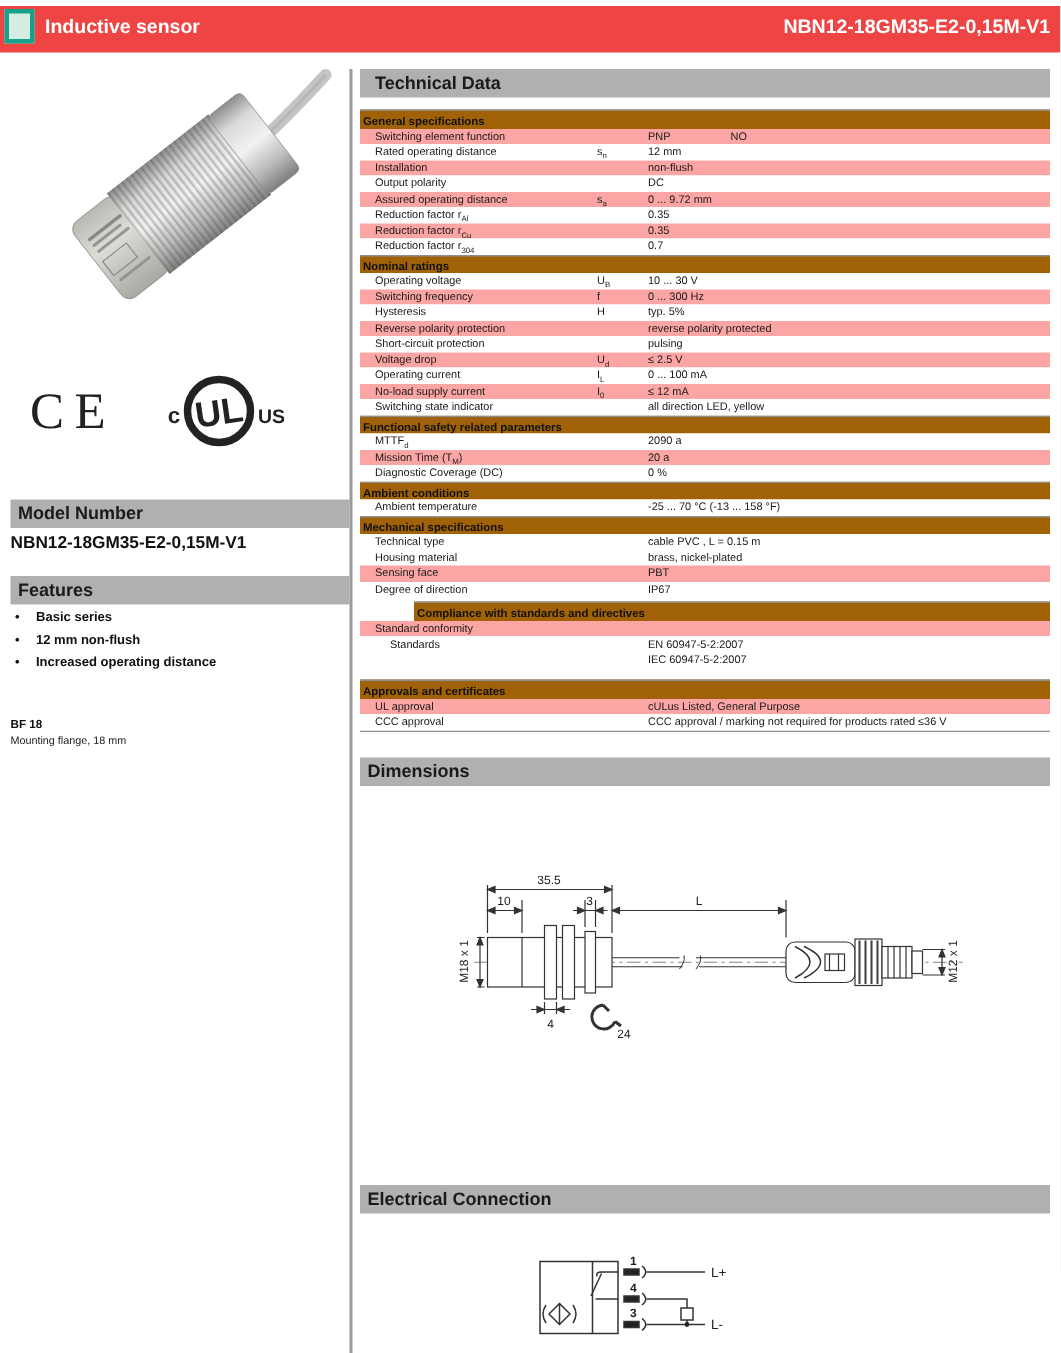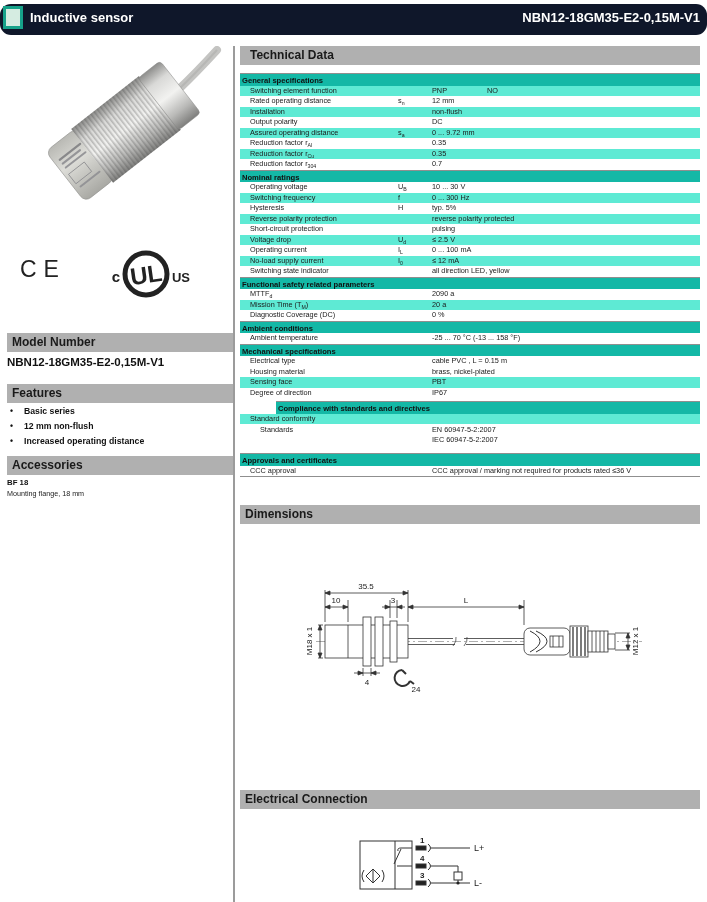--- a/index.html
+++ b/index.html
@@ -1,49 +1,49 @@
 <!DOCTYPE html>
 <html><head>
 <meta charset="utf-8">
 <style>
   * { margin:0; padding:0; box-sizing:border-box; }
   body { background:#e9e9e9; font-family:"Liberation Sans", sans-serif; }
   .page { position:relative; width:707px; height:902px; background:#ffffff; overflow:hidden; }
 
   
-  .topbar { position:absolute; left:0; top:4px; width:707px; height:31px; background:#0f172a;border-radius:11px; }
+  .topbar { position:absolute; left:0; top:4px; width:707px; height:31px; background:#ef4444; }
   .topbar-icon { position:absolute; left:3px; top:2px; width:20px; height:23px; background:#d5ece1; border:3px solid #16a28a; }
   .topbar-title { position:absolute; left:30px; top:6px; color:#ffffff; font-weight:bold; font-size:13px; }
   .topbar-model { position:absolute; right:7px; top:6px; color:#ffffff; font-weight:bold; font-size:13px; }
 
   
   .divider { position:absolute; left:233px; top:46px; width:2px; height:856px; background:#9b9b9b; }
 
   
   .graybar { position:absolute; background:#b0b0b0; color:#1a1a1a; font-weight:bold; height:19px; line-height:19px; padding-left:5px; }
   .graybar.left { left:7px; width:226px; font-size:12px; }
   .graybar.right { left:240px; width:460px; font-size:12px; }
 
   
   .photo { position:absolute; left:10px; top:46px; }
   .certs { position:absolute; left:18px; top:246px; width:180px; height:52px; }
-  .ce-mark { position:absolute; left:2px; top:10px; font-size:23px; letter-spacing:7px; color:#222; font-family:Liberation Sans, sans-serif; }
+  .ce-mark { position:absolute; left:2px; top:10px; font-size:34px; letter-spacing:7px; color:#222; font-family:Liberation Serif, serif; }
   .ul-mark { position:absolute; left:78px; top:0; }
   .model-number-text { position:absolute; left:7px; top:356px; font-size:11.5px; font-weight:bold; color:#111; }
   .features-list { position:absolute; left:10px; top:404px; width:220px; }
   .feature-item { font-size:8.7px; font-weight:bold; color:#111; line-height:15px; }
   .feature-item .dot { display:inline-block; width:14px; }
   .acc-name { position:absolute; left:7px; top:478px; font-size:7.8px; font-weight:bold; color:#111; }
   .acc-desc { position:absolute; left:7px; top:489px; font-size:7.2px; color:#222; }
 
   
   .tech-table { position:absolute; left:240px; top:73px; width:460px; border-bottom:1px solid #8f8f8f; }
-  .sec-header { border-top:1px solid #8f8f8f; font-size:7.6px; font-weight:bold; color:#111; padding:2px 0 2px 2px; height:12.5px; background:#14b8a6; }
+  .sec-header { border-top:1px solid #8f8f8f; font-size:7.6px; font-weight:bold; color:#111; padding:2px 0 2px 2px; height:12.5px; background:#a16207; }
   .row { position:relative; height:10.5px; line-height:10.5px; font-size:7.3px; color:#1a1a1a; background:#fff; }
-  .row.shade { background:#5eead4; }
+  .row.shade { background:#fca5a5; }
   .row.tall { height:21px; line-height:9.8px; padding-top:1px; }
   .row .lab { position:absolute; left:10px; top:0; white-space:nowrap; }
   .row.tall .lab { top:1px; }
   .row .sym { position:absolute; left:158px; top:0; }
   .row .val { position:absolute; left:192px; top:0; white-space:nowrap; }
   .row.tall .val { top:1px; }
   .row .val2 { position:absolute; left:247px; top:0; }
   sub { font-size:5.2px; }
 
   .dims-svg { position:absolute; left:278px; top:570px; }
@@ -110,21 +110,20 @@
   <div class="graybar left" style="top:333px;">Model Number</div>
   <div class="model-number-text">NBN12-18GM35-E2-0,15M-V1</div>
 
   <div class="graybar left" style="top:384px;">Features</div>
   <div class="features-list">
       <div class="feature-item"><span class="dot">•</span>Basic series</div>
       <div class="feature-item"><span class="dot">•</span>12 mm non-flush</div>
       <div class="feature-item"><span class="dot">•</span>Increased operating distance</div>
     </div>
 
-  <div class="graybar left" style="top:456px;">Accessories</div>
   <div class="acc-name">BF 18</div>
   <div class="acc-desc">Mounting flange, 18 mm</div>
 
   <div class="graybar right" style="top:46px;padding-left:10px;">Technical Data</div>
   <div class="tech-table">
       <div class="sec-header">General specifications</div>
       <div class="row shade">
         <span class="lab">Switching element function</span>
         <span class="val">PNP</span>
         <span class="val2">NO</span>
@@ -215,21 +214,21 @@
         <span class="lab">Diagnostic Coverage (DC)</span>
         <span class="val">0 %</span>
       </div>
       <div class="sec-header">Ambient conditions</div>
       <div class="row">
         <span class="lab">Ambient temperature</span>
         <span class="val">-25 ... 70 °C (-13 ... 158 °F)</span>
       </div>
       <div class="sec-header">Mechanical specifications</div>
       <div class="row">
-        <span class="lab">Electrical type</span>
+        <span class="lab">Technical type</span>
         <span class="val">cable PVC , L = 0.15 m</span>
       </div>
       <div class="row">
         <span class="lab">Housing material</span>
         <span class="val">brass, nickel-plated</span>
       </div>
       <div class="row shade">
         <span class="lab">Sensing face</span>
         <span class="val">PBT</span>
       </div>
@@ -243,20 +242,24 @@
         <span class="val"></span>
       </div>
       <div class="row tall">
         <span class="lab" style="left: 20px;">Standards</span>
         <span class="val">
           <div>EN 60947-5-2:2007</div>
           <div>IEC 60947-5-2:2007</div>
         </span>
       </div>
       <div class="sec-header" style="margin-top: 8px;">Approvals and certificates</div>
+      <div class="row shade">
+        <span class="lab">UL approval</span>
+        <span class="val">cULus Listed, General Purpose</span>
+      </div>
       <div class="row">
         <span class="lab">CCC approval</span>
         <span class="val">CCC approval / marking not required for products rated ≤36 V</span>
       </div>
     </div>
 
   <div class="graybar right" style="top:505px;">Dimensions</div>
   <svg class="dims-svg" width="424" height="145" viewBox="0 0 424 145">
     <g stroke="#333" stroke-width="0.8" fill="none">
 

